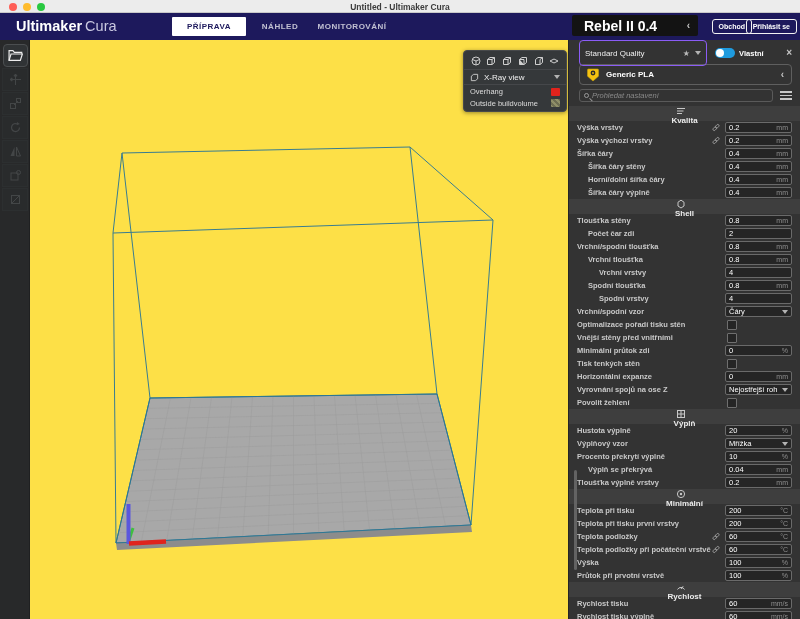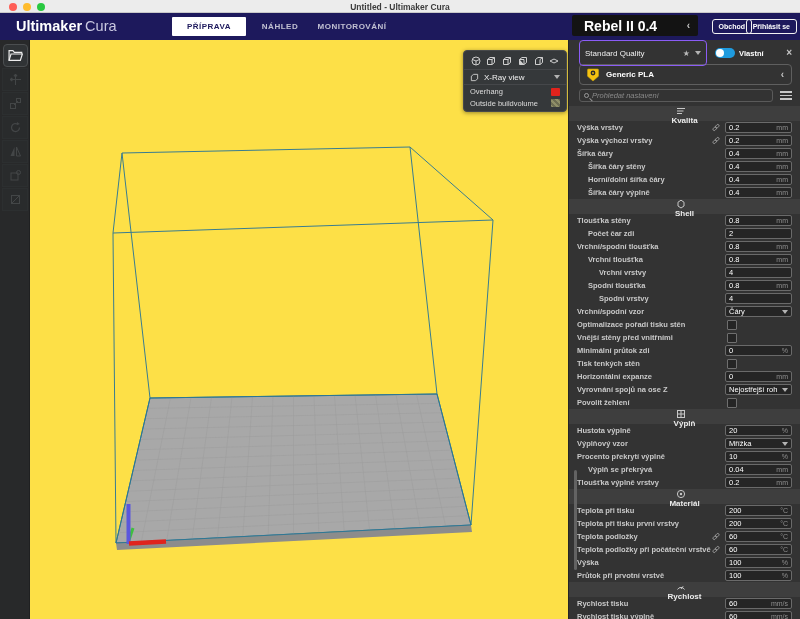--- a/index.html
+++ b/index.html
@@ -533,21 +533,21 @@
               <span class="vu">mm</span>
             </span>
           </div>
           <div class="sec-h">
             <span class="sec-i">
               <svg width="10" height="10" viewBox="0 0 10 10">
                 <circle cx="5" cy="5" r="3.6" fill="none" stroke="#c8c8c8"></circle>
                 <circle cx="5" cy="5" r="1.2" fill="#c8c8c8"></circle>
               </svg>
             </span>
-            <span class="sec-t">Materiál</span>
+            <span class="sec-t">Minimální</span>
             <span class="caret"></span>
           </div>
           <div class="set-row">
             <span class="lbl" style="padding-left:8px">Teplota při tisku</span>
             <span class="vbox">
               <span class="vv">200</span>
               <span class="vu">°C</span>
             </span>
           </div>
           <div class="set-row">

